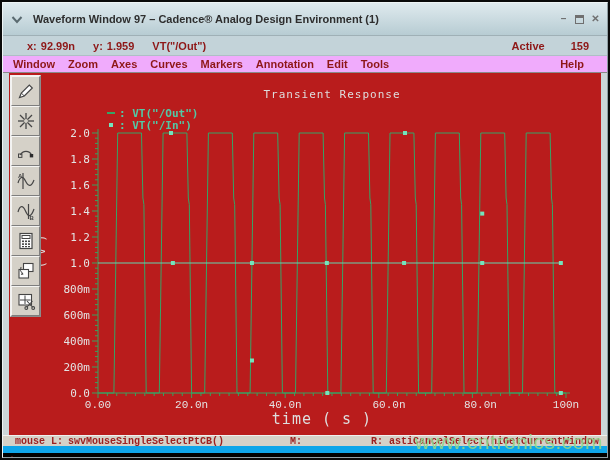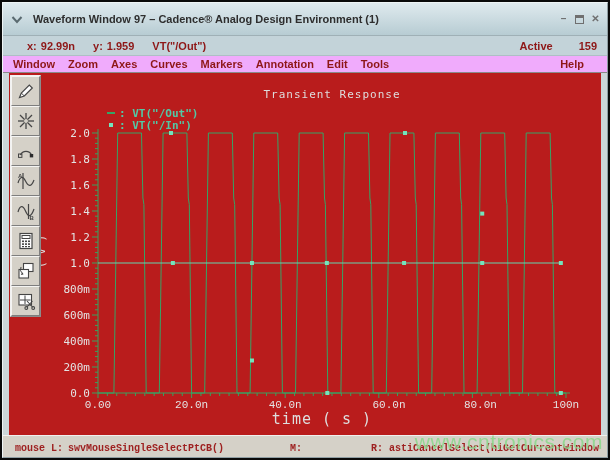--- a/index.html
+++ b/index.html
@@ -28,21 +28,21 @@
   .win-btn.max { border:1.5px solid #6f6f6f; width:9px; height:9px; border-top-width:3px; }
   
   .coordbar {
     height:20px; background:#c3d3d9; display:flex; align-items:center;
     padding:0 10px 0 24px; font-size:11px; font-weight:bold; color:#8e1717;
     border-bottom:1px solid #aebfc5; flex:0 0 auto; white-space:nowrap;
   }
   .coordbar .val { margin-right:4px; }
   .coordbar .gap { margin-left:18px; }
   .coord-right { margin-left:auto; display:flex; }
-  .coord-right .num { margin-left:26px; }
+  .coord-right .num { margin-left:26px; margin-right:8px; }
   
   .menubar {
     height:17px; background:#f0abfc; display:flex; align-items:center;
     padding:0 10px; font-size:11px; font-weight:bold; color:#8e1717;
     border-bottom:1px solid #8a8a8a; flex:0 0 auto;
   }
   .menu-item { margin-right:13px; white-space:nowrap; cursor:default; }
   .menu-help { margin-left:auto; }
   
   .main { position:relative; height:362px; background:#b91c1c; margin:0 6px; flex:0 0 auto; overflow:hidden; }
@@ -75,21 +75,21 @@
   .tick-label-y {
     position:absolute; width:46px; text-align:right; z-index:2;
     font-family:"DejaVu Sans Mono", monospace; font-size:11px; color:#e3e3e3;
   }
   .tick-label-x {
     position:absolute; width:44px; text-align:center; z-index:2;
     font-family:Liberation Mono, monospace; font-size:11px; color:#e3e3e3;
   }
   
   .statusbar {
-    height:26px; background:#d5d1c8; border-top:1px solid #f0f0ee; border-bottom:1px solid #0ea5e9;
+    height:18px; background:#d5d1c8; border-top:1px solid #f0f0ee; border-bottom:7px solid #0ea5e9;
     display:flex; align-items:center; padding:0 8px 0 12px; flex:0 0 auto;
     font-family:"Liberation Mono", monospace; font-size:10px; font-weight:bold; color:#9e2020; white-space:nowrap;
   }
   .statusbar .fn { margin-left:5px; }
   .statusbar .mid { margin-left:66px; }
   .status-right { margin-left:auto; overflow:hidden; }
   .promptbar {
     height:14px; background:#000; display:flex; align-items:center; padding:0 8px; flex:0 0 auto;
     font-family:"Liberation Mono", monospace; font-size:10px; font-weight:bold; color:#c43030;
   }

